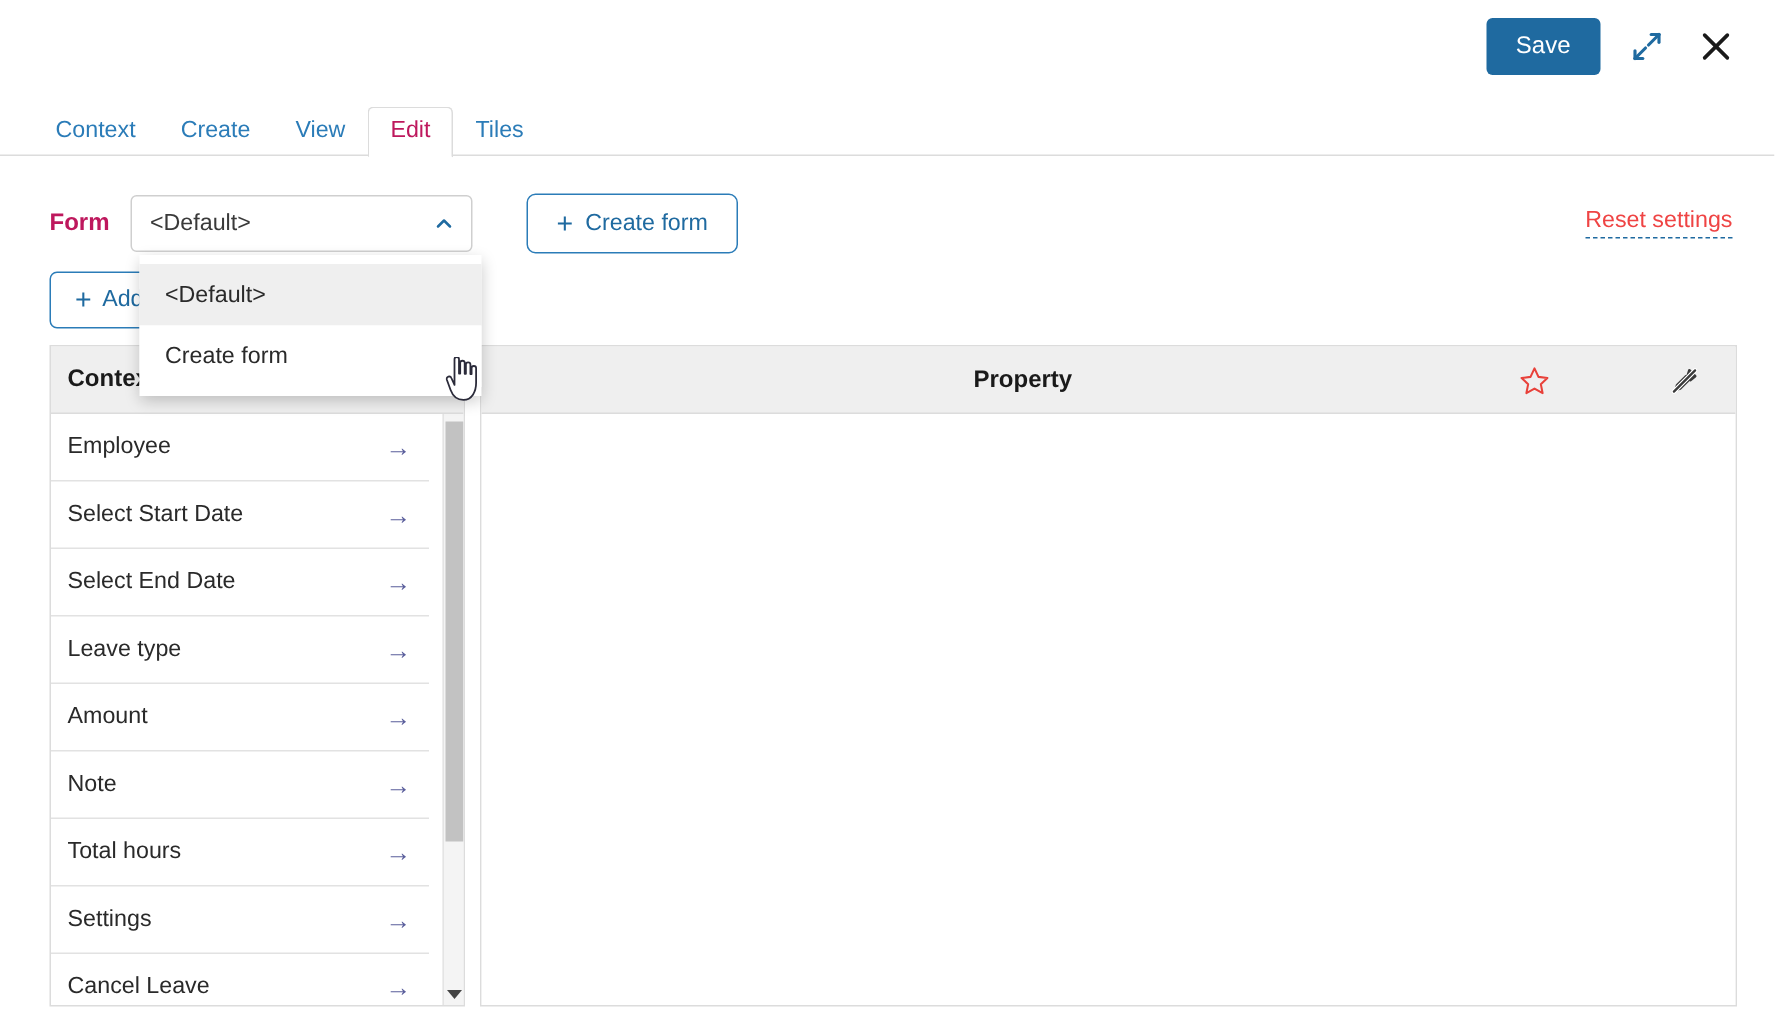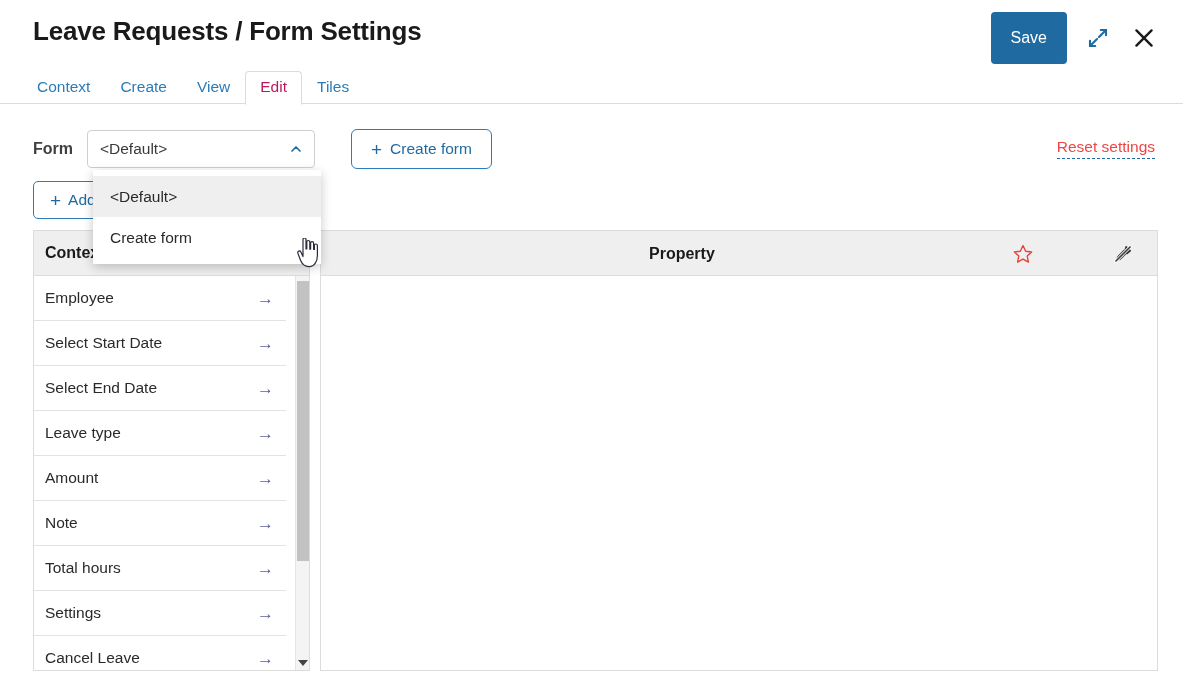--- a/index.html
+++ b/index.html
@@ -29,21 +29,21 @@
     display: flex; align-items: center; gap: 16px;
   }
   .save-btn {
     background: #1f6aa0;
     color: #ffffff;
     border: none;
     border-radius: 4px;
     font-size: 16px;
     font-family: "Liberation Sans", sans-serif;
     padding: 0 20px;
-    height: 52px;
+    height: 38px;
     line-height: 38px;
     cursor: pointer;
   }
   .icon-btn {
     width: 30px; height: 30px;
     display: flex; align-items: center; justify-content: center;
     cursor: pointer; background: none; border: none; padding: 0;
   }
   .icon-btn svg { display: block; }
 
@@ -77,21 +77,21 @@
     z-index: 3;
     margin-bottom: -1px;
   }
 
   
   .form-row {
     position: absolute; left: 33px; top: 129px;
     display: flex; align-items: center;
   }
   .form-label {
-    font-size: 16px; font-weight: bold; color: #404040;
+    font-size: 16px; font-weight: bold; color: #be185d;
     margin-right: 14px;
   }
   .select-box {
     position: relative;
     width: 228px; height: 38px;
     border: 1px solid #cfcfcf;
     border-radius: 4px;
     background: #ffffff;
     display: flex; align-items: center;
     padding: 0 12px;
@@ -245,21 +245,20 @@
     width: 22px; height: 30px; z-index: 60;
     pointer-events: none;
   }
 </style>
 </head>
 <body>
 
 <div class="page">
 
   <div class="header">
-    <div class="title">Leave Requests / Form Settings</div>
 
     <div class="header-actions">
       <button class="save-btn">Save</button>
 
       <span class="icon-btn">
         <svg width="24" height="24" viewBox="0 0 24 24" fill="none" stroke="#1f6aa0" stroke-width="2.1" stroke-linecap="round" stroke-linejoin="round">
           <path d="M20 4 L13 11"></path>
             <path d="M20 4 L20 9.2"></path>
             <path d="M20 4 L14.8 4"></path>
           <path d="M4 20 L11 13"></path>

